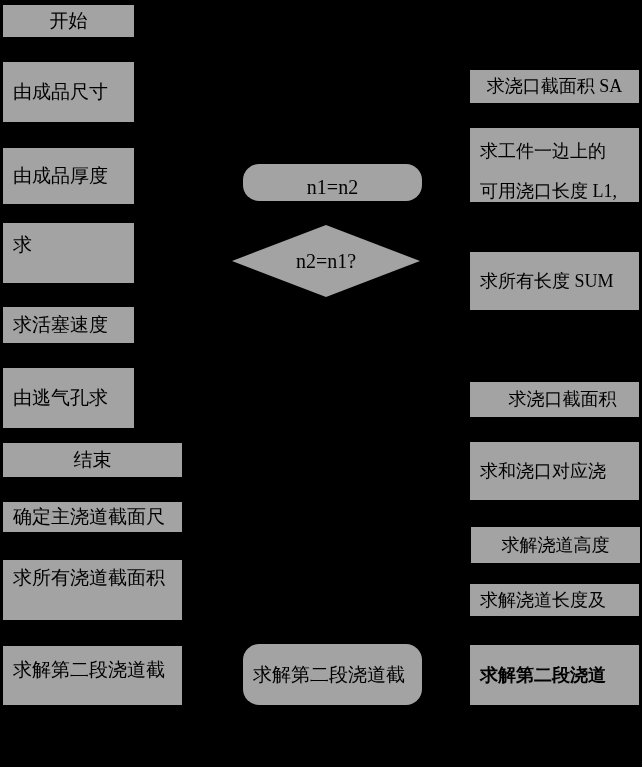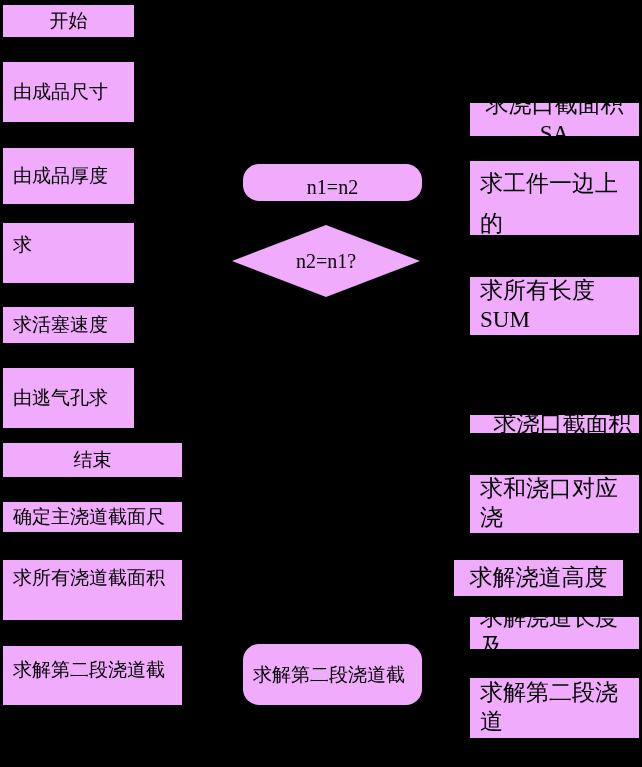--- a/index.html
+++ b/index.html
@@ -2,29 +2,29 @@
 <html><head>
 <meta charset="utf-8">
 <style>
   html,body{margin:0;padding:0;background:#000;}
   .canvas{
     position:relative;width:642px;height:767px;background:#000000;
     font-family:"Liberation Serif","DejaVu Serif",serif;color:#000000;
     overflow:hidden;
   }
   .node{
-    position:absolute;background:#f0abfc;color:#000000;
+    position:absolute;background:#a3a3a3;color:#000000;
     display:flex;align-items:center;box-sizing:border-box;
     white-space:pre-line;line-height:1.25;overflow:hidden;
   }
   .c{justify-content:center;text-align:center;}
   .l{padding-left:10px;}
   .col-l{font-size:19px;}
   .col-m{font-size:19px;border-radius:16px;}
-  .col-r{font-size:23px;margin-top:33px;}
+  .col-r{font-size:18px;}
   .latin{font-size:20px;}
   .diamond{
     clip-path:polygon(50% 0%,100% 50%,50% 100%,0% 50%);
     justify-content:center;text-align:right;font-family:Liberation Serif, serif;
   }
   .two-line{line-height:40px;align-items:flex-start;padding-top:3px;}
 </style>
 </head>
 <body>
 
@@ -54,26 +54,26 @@
 
   <div class="node col-m diamond latin" style="left:232px;top:225px;width:188px;height:72px;">n2=n1?</div>
 
   <div class="node col-m l" style="left:243px;top:644px;width:179px;height:61px;">求解第二段浇道截</div>
 
   <div class="node col-r c" style="left:470px;top:70px;width:169px;height:33px;">求浇口截面积 SA</div>
 
   <div class="node col-r l two-line" style="left:470px;top:128px;width:169px;height:74px;">求工件一边上的
 可用浇口长度 L1,</div>
 
-  <div class="node col-r l" style="left:470px;top:244px;width:169px;height:58px;">求所有长度 SUM</div>
+  <div class="node col-r l" style="left:470px;top:252px;width:169px;height:58px;">求所有长度 SUM</div>
 
 
-  <div class="node col-r c" style="left:470px;top:382px;width:169px;height:18px;padding-left:16px;">求浇口截面积</div>
+  <div class="node col-r c" style="left:470px;top:382px;width:169px;height:35px;padding-left:16px;">求浇口截面积</div>
 
   <div class="node col-r l" style="left:470px;top:442px;width:169px;height:58px;">求和浇口对应浇</div>
 
-  <div class="node col-r c" style="left:454px;top:527px;width:169px;height:36px;">求解浇道高度</div>
+  <div class="node col-r c" style="left:471px;top:527px;width:169px;height:36px;">求解浇道高度</div>
 
   <div class="node col-r l" style="left:470px;top:584px;width:169px;height:32px;">求解浇道长度及</div>
 
-  <div class="node col-r l" style="left:470px;top:645px;width:169px;height:60px;">求解第二段浇道</div>
+  <div class="node col-r l" style="left:470px;top:645px;width:169px;height:60px;font-weight:bold;">求解第二段浇道</div>
 
 </div>
 
 </body></html>

